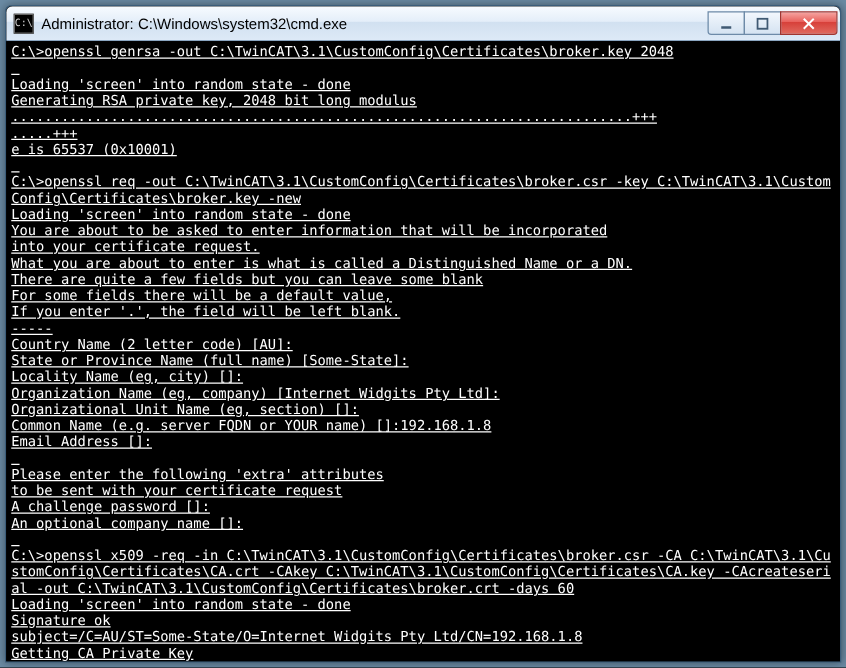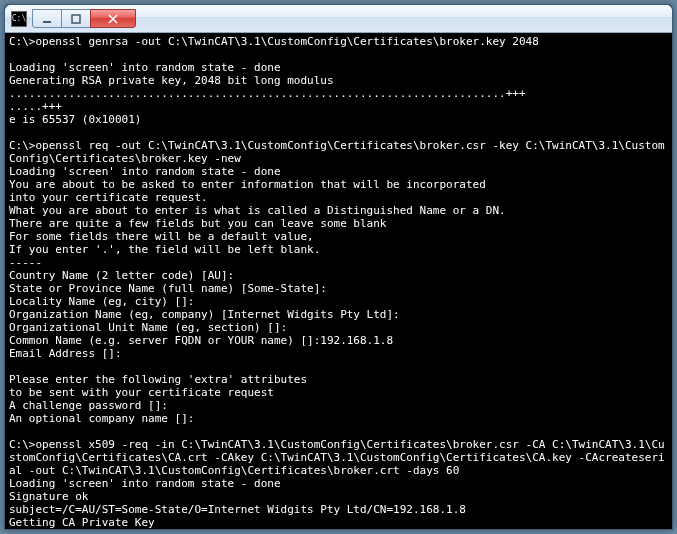--- a/index.html
+++ b/index.html
@@ -75,28 +75,29 @@
     background: #000;
     color: #fff;
     font-family: "Lucida Console", Consolas, monospace;
     font-size: 11px;
     line-height: 13px;
     padding: 2px 4px;
     overflow: hidden;
     white-space: pre-wrap;
     word-break: break-all;
   }
-  .prompt-line { white-space: pre-wrap; word-break: break-all; }
+  .prompt-line { white-space: pre-wrap; word-break: break-all; text-decoration: underline; }
 </style>
 </head>
 <body>
 
 <div class="window">
   <div class="titlebar">
     <div class="app-icon">C:\</div>
+    <div class="title-text">Administrator: C:\Windows\system32\cmd.exe</div>
     <div class="win-buttons">
       <div class="win-btn min">
         <svg width="10" height="10" viewBox="0 0 10 10">
             <rect x="1" y="7" width="8" height="2" fill="#405a73"></rect>
           </svg>
       </div>
       <div class="win-btn max">
         <svg width="10" height="10" viewBox="0 0 10 10">
             <rect x="1" y="1" width="8" height="8" fill="none" stroke="#405a73" stroke-width="1.5"></rect>
           </svg>

